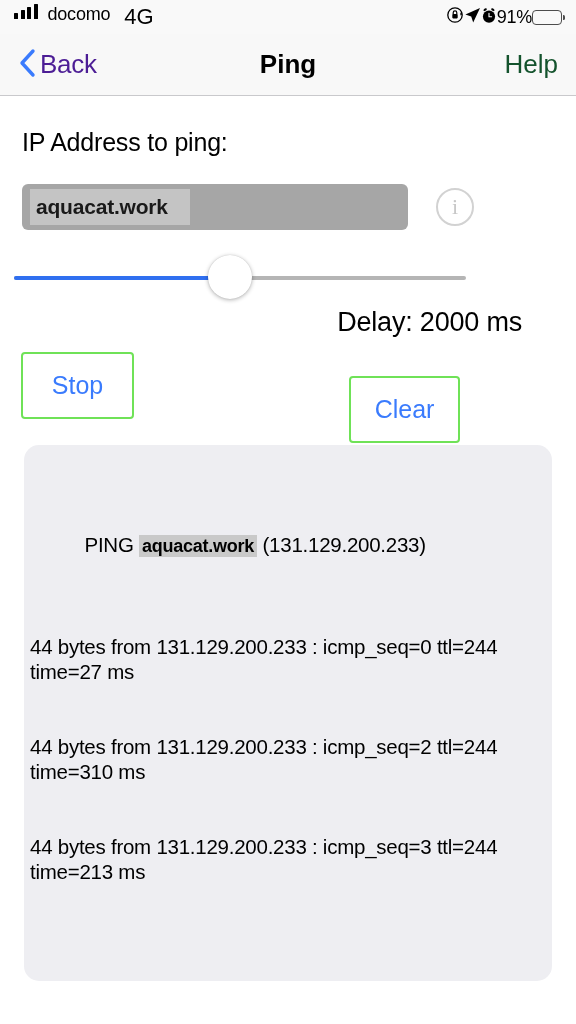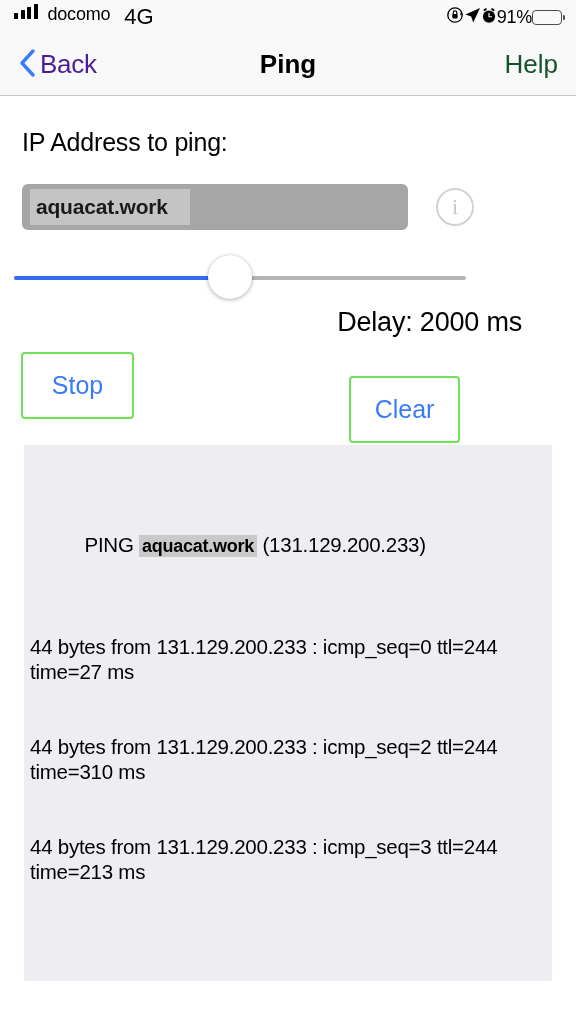--- a/index.html
+++ b/index.html
@@ -280,21 +280,21 @@
   .btn-clear { left: 349px; top: 255px; width: 111px; margin-top: 24px; }
 
   
   .output-panel {
     position: absolute;
     left: 24px;
     top: 348px;
     width: 528px;
     height: 536px;
     background: #eeeef2;
-    border-radius: 2px;
+    border-radius: 15px;
     padding: 12px 12px 12px 6px;
     overflow: hidden;
   }
   .output-text {
     font-size: 20.5px;
     line-height: 25px;
     color: #000;
     letter-spacing: -0.25px;
     white-space: pre-wrap;
     word-break: break-word;

